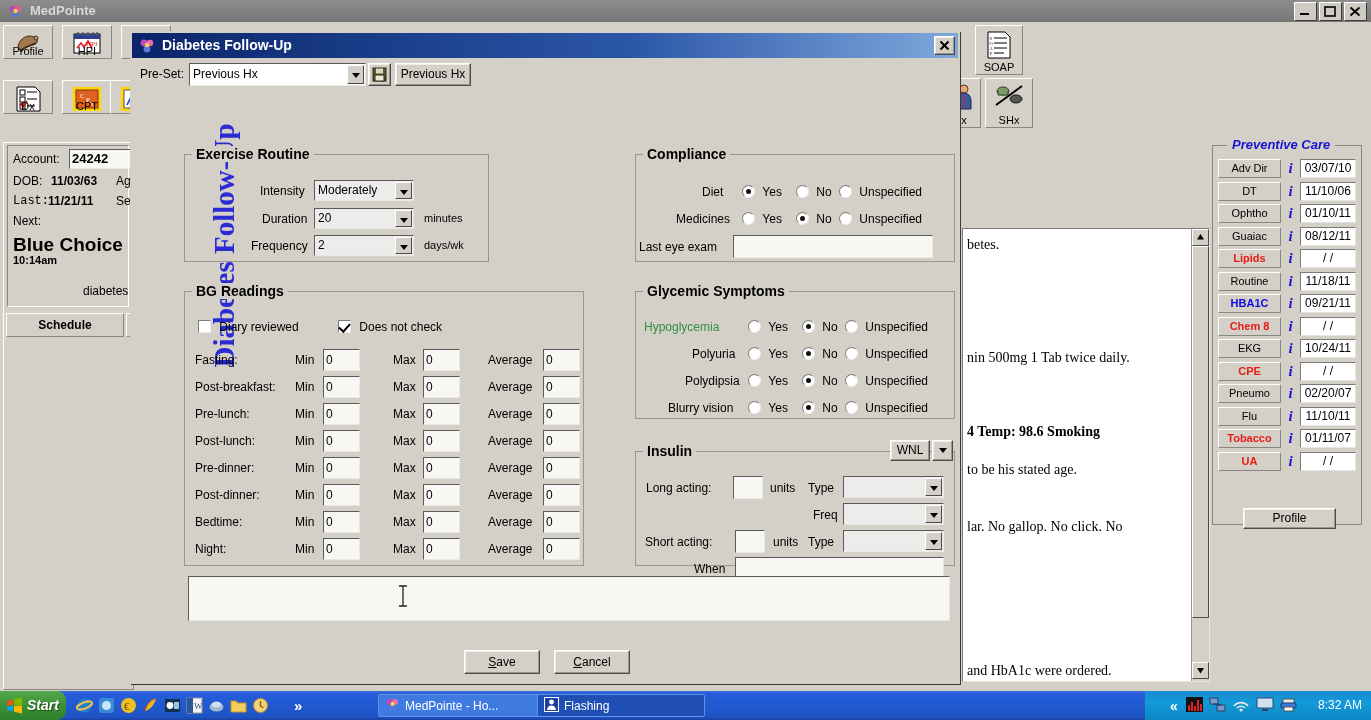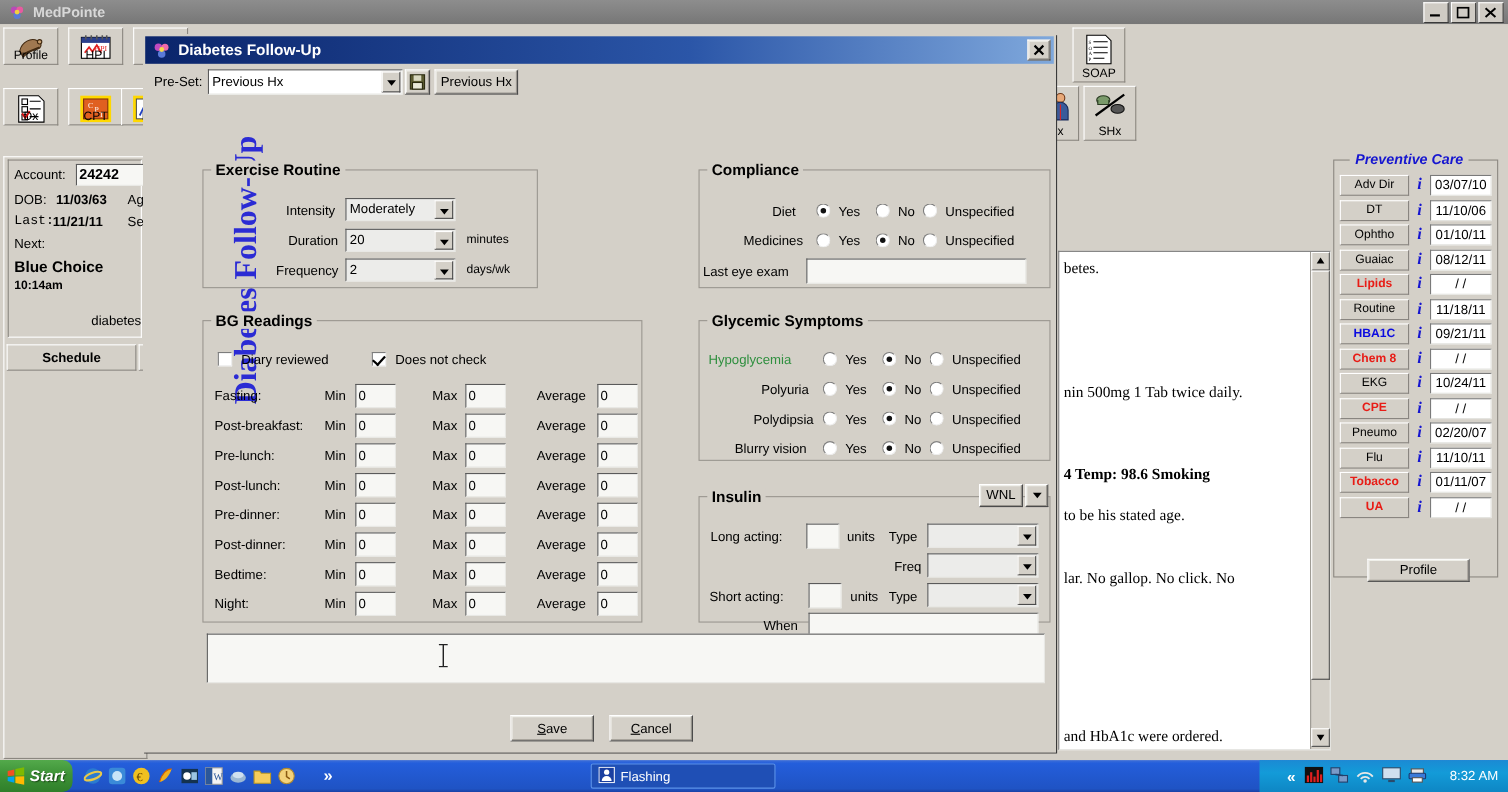--- a/index.html
+++ b/index.html
@@ -294,21 +294,21 @@
 
       <div class="pt-row" style="position:absolute;left:5px;top:28px;">DOB:</div>
       <div class="pt-row bold" style="position:absolute;left:43px;top:28px;">11/03/63</div>
       <div class="pt-row" style="position:absolute;left:108px;top:28px;">Age</div>
 
       <div class="pt-row" style="position:absolute;left:5px;top:48px;font-family:Liberation Mono, monospace;">Last:</div>
       <div class="pt-row bold" style="position:absolute;left:40px;top:48px;">11/21/11</div>
       <div class="pt-row" style="position:absolute;left:108px;top:48px;">Sex</div>
 
       <div class="pt-row" style="position:absolute;left:5px;top:68px;">Next:</div>
-      <div class="pt-row bold" style="position:absolute;left:5px;top:88px;font-size:14px;">Blue Choice</div>
+      <div class="pt-row bold" style="position:absolute;left:5px;top:88px;font-size:19px;">Blue Choice</div>
       <div class="pt-row bold" style="position:absolute;left:5px;top:108px;font-size:11px;">10:14am</div>
       <div class="pt-row" style="position:absolute;left:75px;top:138px;">diabetes</div>
     </div>
 
     <div class="schedbtn" style="left:2px;top:170px;width:118px;height:24px;line-height:22px;">Schedule</div>
     <div class="schedbtn" style="left:122px;top:170px;width:12px;height:24px;"></div>
 
   </div>
 
   <div class="notes">
@@ -791,20 +791,31 @@
       </span>
       <span class="qicon">
         <svg width="17" height="17" viewBox="0 0 17 17">
             <circle cx="8.5" cy="8.5" r="7" fill="#f3d27a" stroke="#b08a30"></circle>
           <path d="M8.5 4 v5 l3 2" stroke="#8a5a10" fill="none" stroke-width="1.4"></path>
           </svg>
       </span>
       <span style="color:#fff;font-weight:bold;font-size:15px;margin-left:20px;">»</span>
     </div>
 
+    <div class="tbitem" style="left:378px;top:3px;width:196px;">
+      <span>
+        <svg width="15" height="15" viewBox="0 0 15 15">
+          <circle cx="5" cy="5" r="3.2" fill="#c04ac0"></circle>
+            <circle cx="10" cy="5" r="3" fill="#f06aa8"></circle>
+          <circle cx="7.5" cy="10" r="3.2" fill="#5a7ad8"></circle>
+            <circle cx="7.5" cy="7" r="2" fill="#f5d84a"></circle>
+        </svg>
+      </span>
+      <span>MedPointe  -  Ho...</span>
+    </div>
 
     <div class="tbitem" style="left:537px;top:3px;width:168px;background:#1f4fb5;">
       <span>
         <svg width="15" height="15" viewBox="0 0 15 15">
           <rect x="0.5" y="0.5" width="14" height="14" fill="#1a3fa0" stroke="#fff"></rect>
           <circle cx="7.5" cy="5" r="2.4" fill="#fff"></circle>
           <path d="M3 13 a4.5 4.5 0 0 1 9 0 Z" fill="#fff"></path>
         </svg>
       </span>
       <span>Flashing</span>

